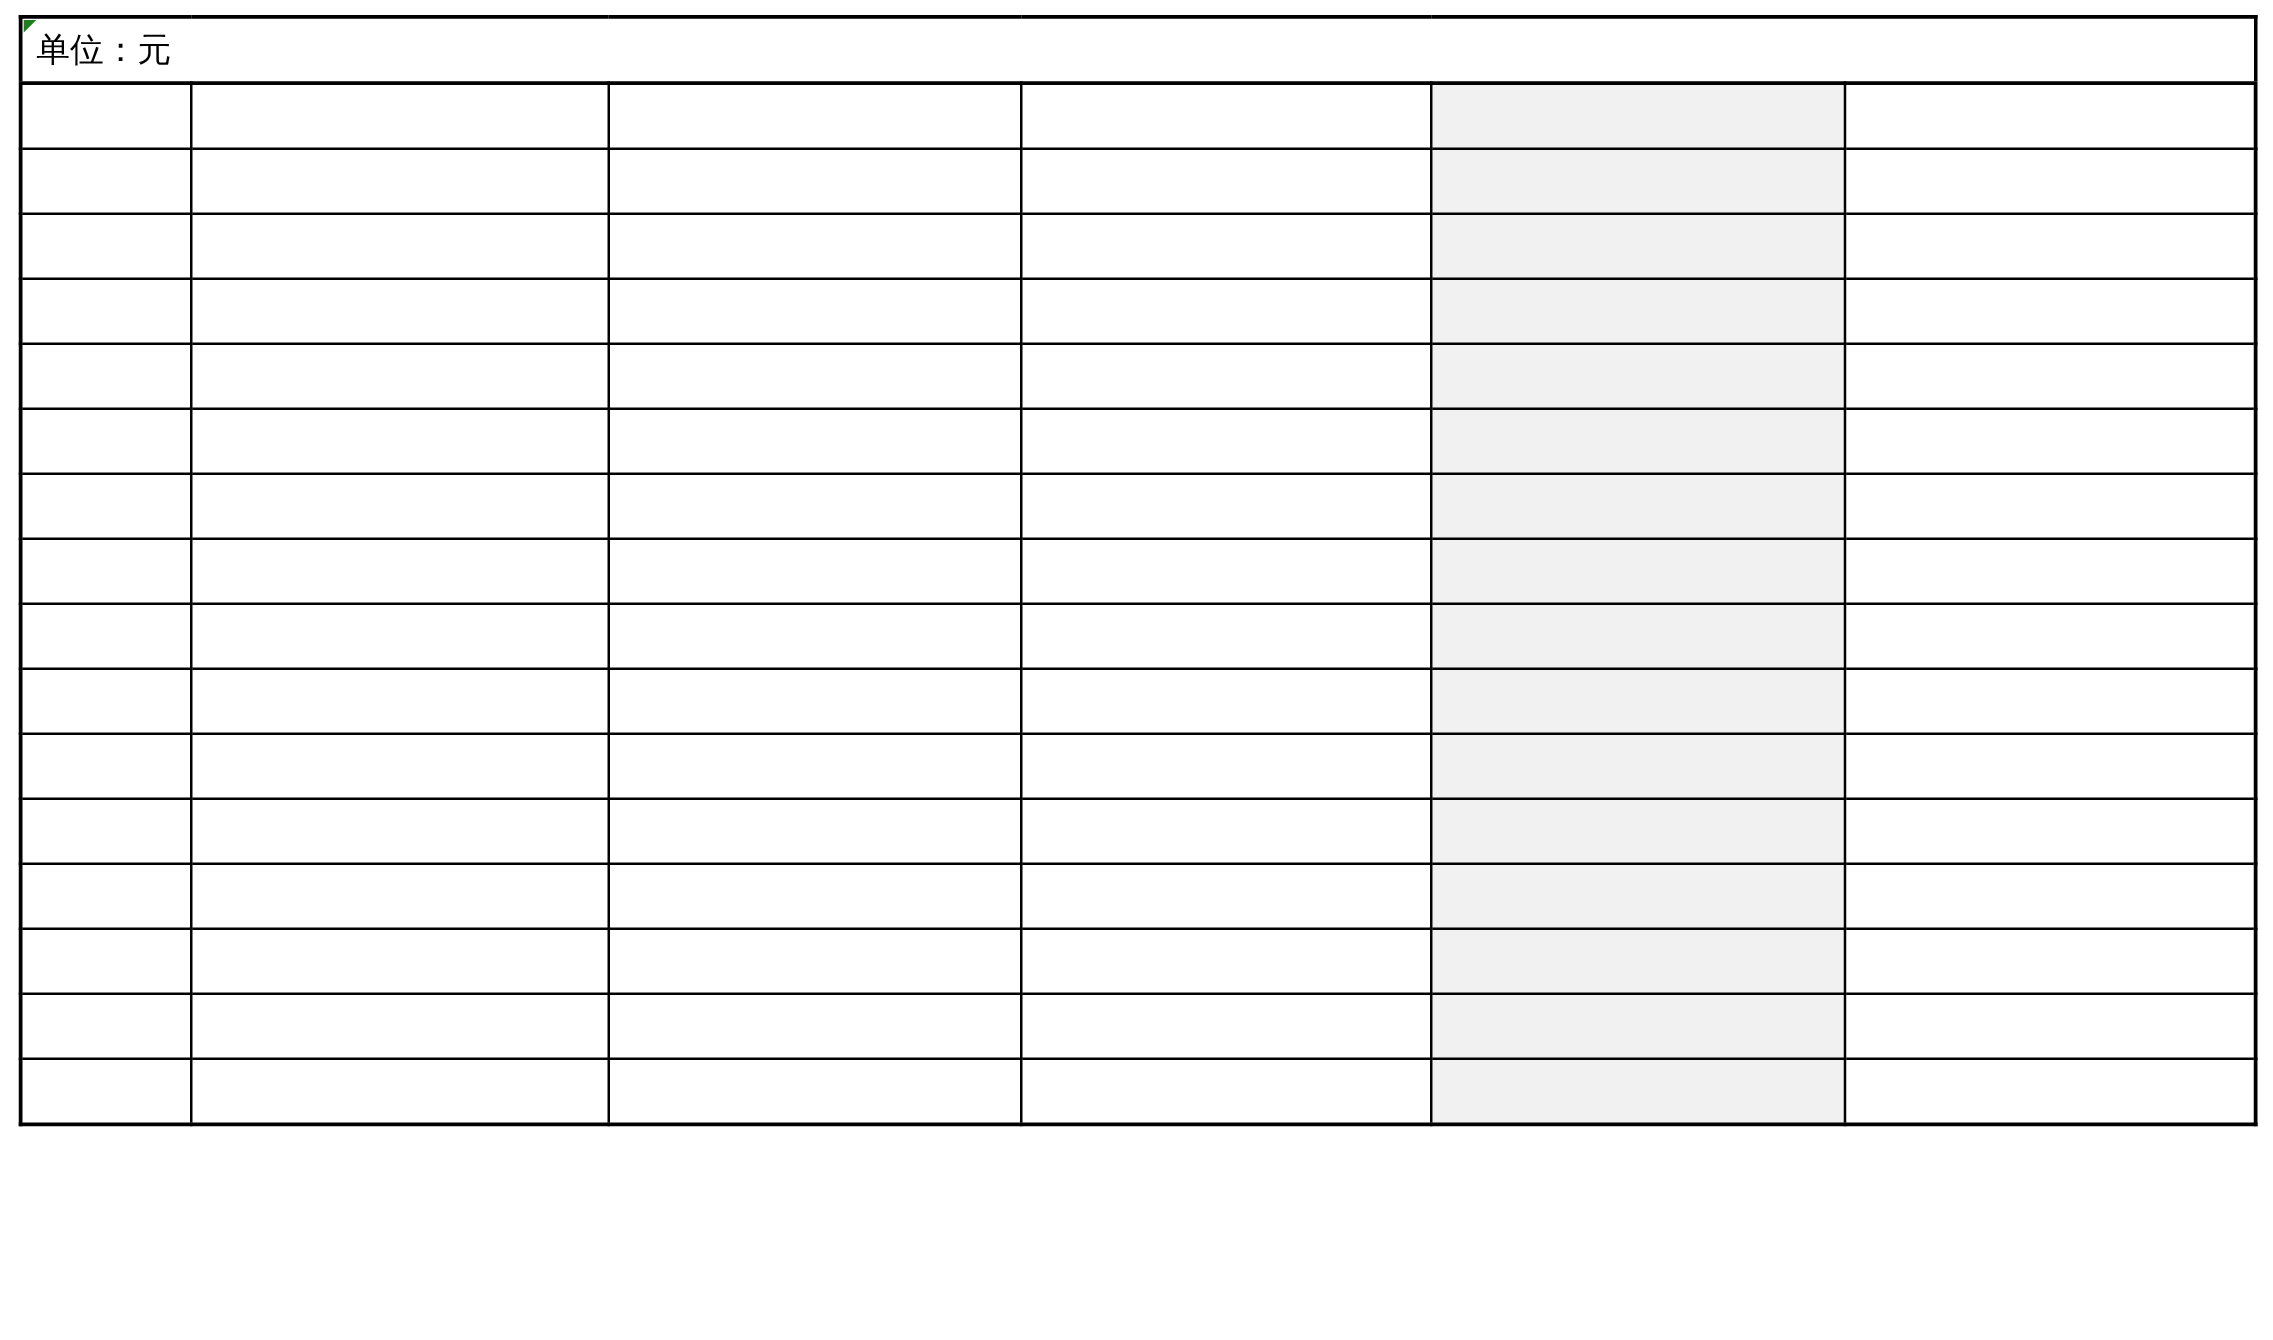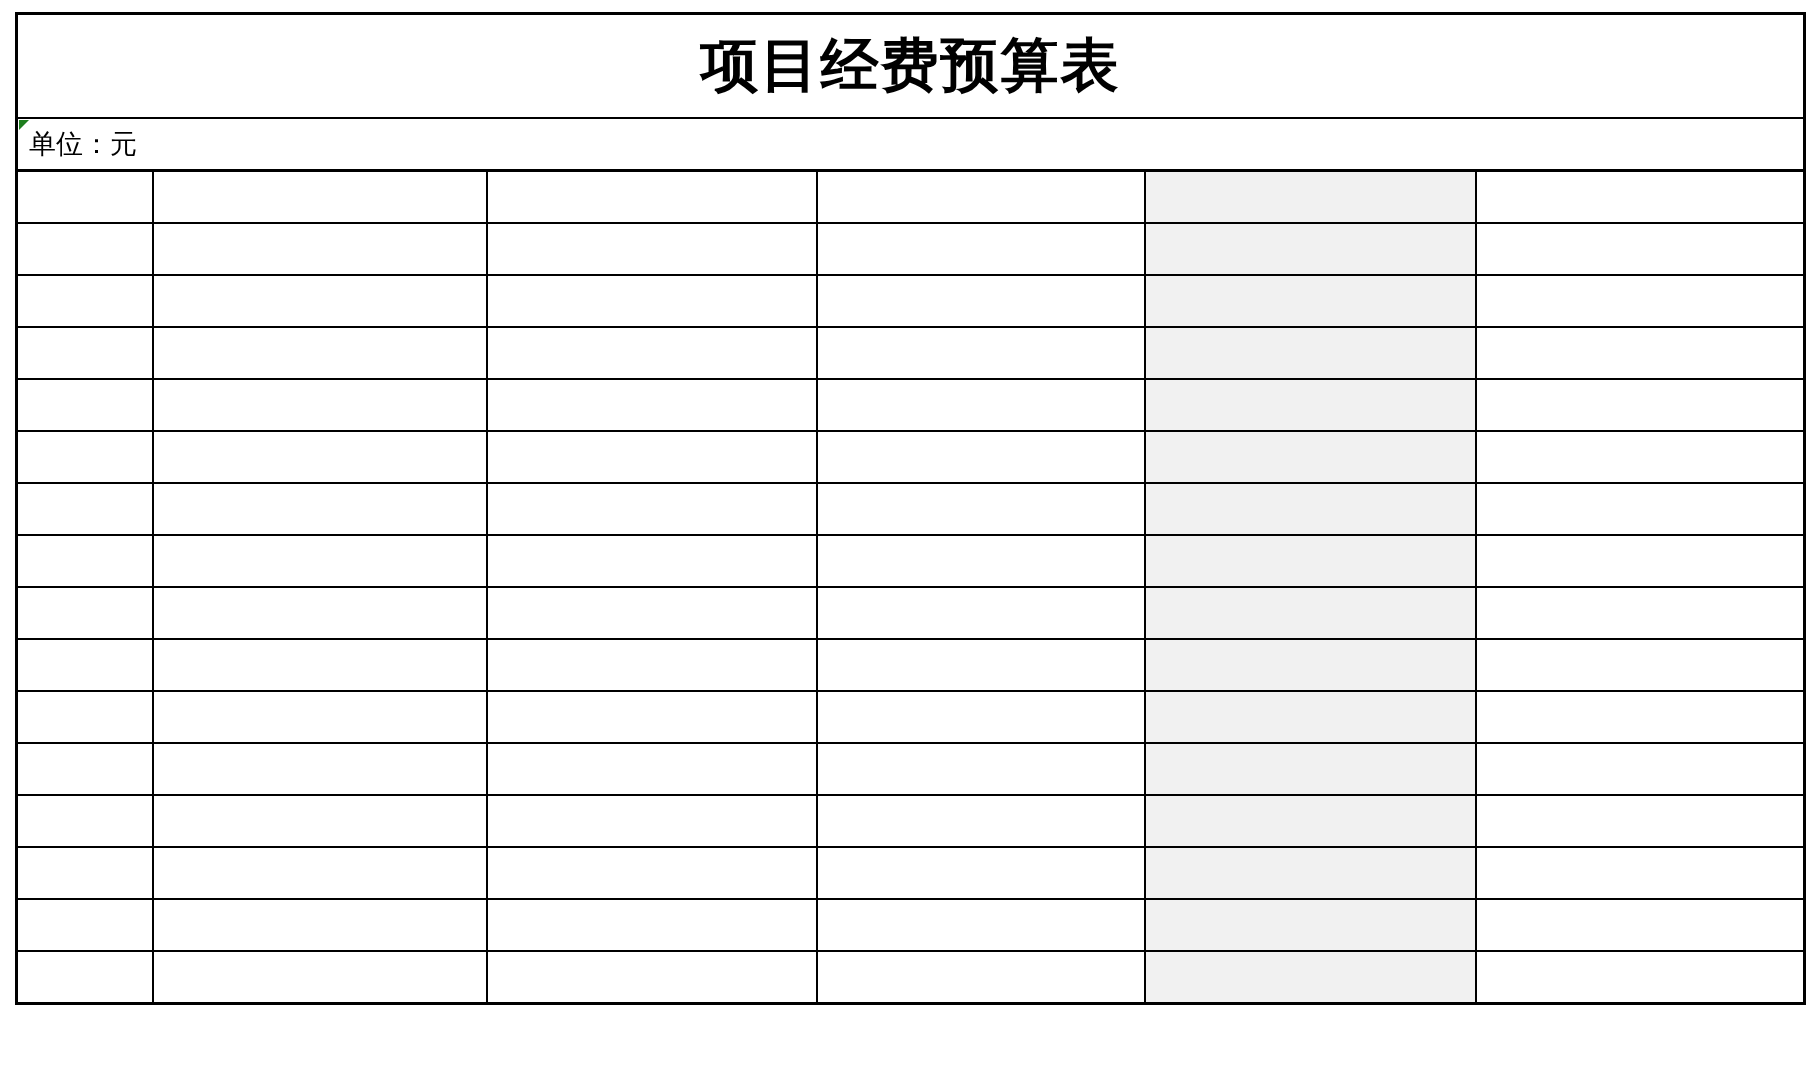--- a/index.html
+++ b/index.html
@@ -88,23 +88,20 @@
   <table class="budget-table">
     <colgroup>
       <col style="width:136px">
       <col style="width:334px">
       <col style="width:330px">
       <col style="width:328px">
       <col style="width:331px">
       <col style="width:329px">
     </colgroup>
     <tbody>
-      <tr class="title-row">
-        <td colspan="6">项目经费预算表</td>
-      </tr>
       <tr class="unit-row">
         <td colspan="6">
           <span class="corner-flag"></span>
           <span>单位：元</span>
         </td>
       </tr>
     <tr class="data-row">
           <td></td>
           <td></td>
           <td></td>

